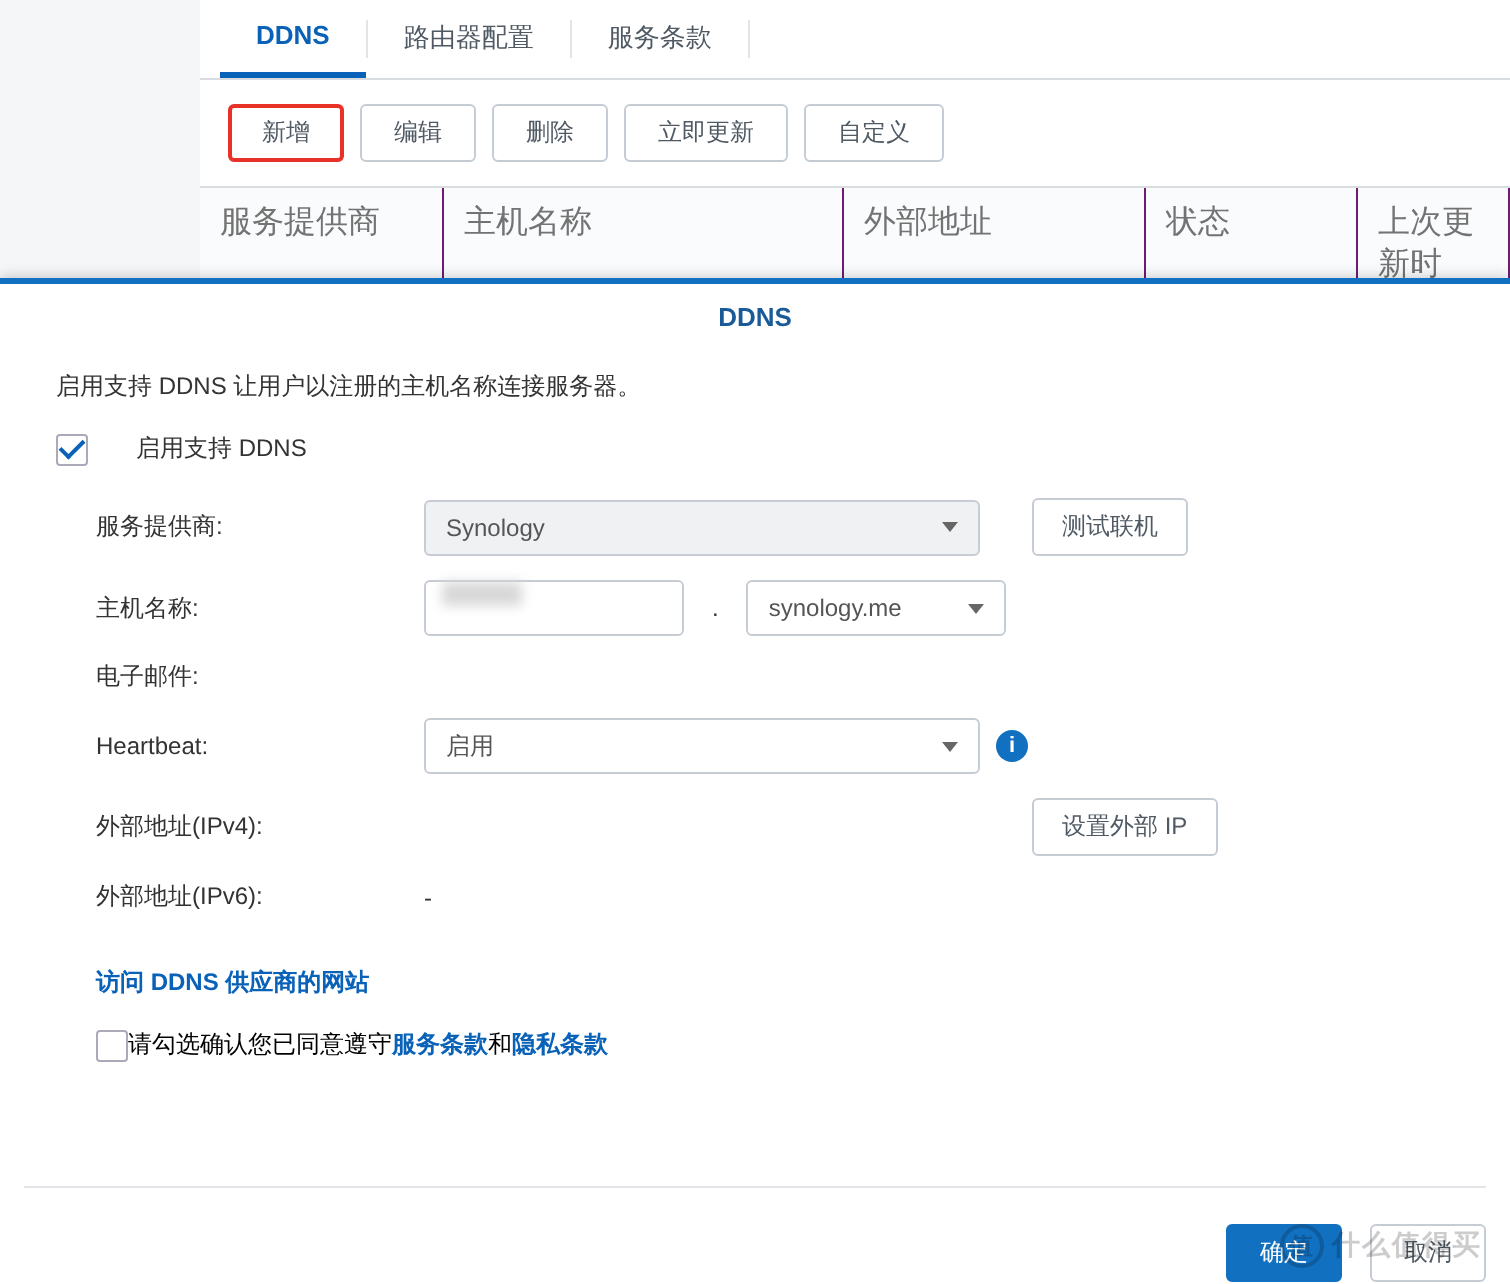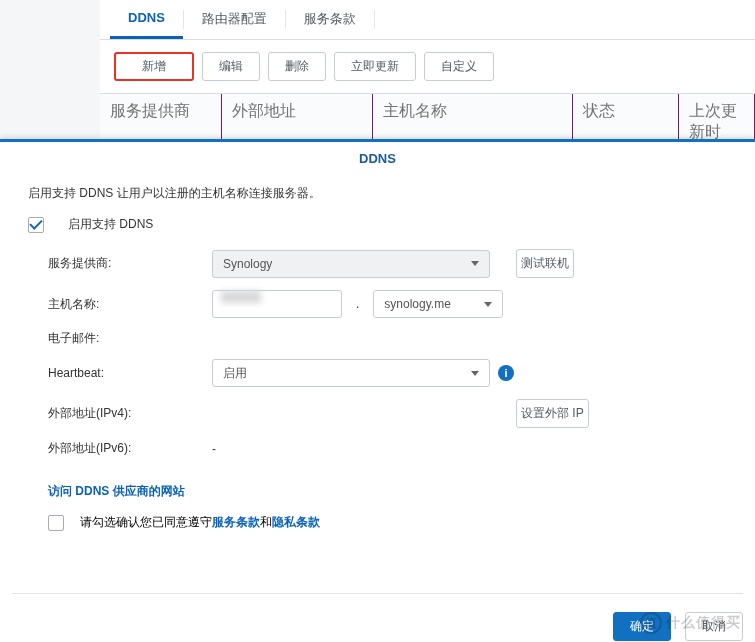--- a/index.html
+++ b/index.html
@@ -6,21 +6,21 @@
 body { background: #f5f6f8; width: 755px; height: 642px; overflow: hidden; position: relative; }
 
 .bg-panel { position: absolute; top: 0; left: 100px; right: 0; bottom: 0; background: #fff; }
 .tabs { display: flex; border-bottom: 1px solid #d9dde2; padding-left: 10px; }
 .tab { padding: 10px 18px 8px; font-size: 13px; color: #505a64; cursor: pointer; border-bottom: 3px solid transparent; }
 .tab.active { color: #0a62b8; font-weight: bold; border-bottom-color: #0a62b8; }
 .tab-sep { width: 1px; background: #e2e4e8; margin: 10px 0; }
 
 .toolbar { display: flex; gap: 8px; padding: 12px 14px; }
 .btn { padding: 5px 16px; font-size: 12px; background: #fff; border: 1px solid #c6ccd4; border-radius: 3px; color: #505a64; cursor: pointer; }
-.btn.highlighted { border: 2px solid #e83228; padding: 4px 26px; }
+.btn.highlighted { border: 2px solid #e83228; padding: 4px 15px; }
 
 .table-header { display: flex; border-top: 1px solid #d9dde2; border-bottom: 1px solid #d9dde2; background: #fafbfc; }
 .th { font-size: 16px; color: #737373; padding: 7px 10px; border-right: 1px solid #701a75; }
 .th1 { width: 122px; } .th2 { width: 200px; } .th3 { width: 151px; } .th4 { width: 106px; } .th5 { flex: 1; }
 
 .table-row { display: flex; background: #eef4fb; border-bottom: 1px solid #e5e8ec; }
 .td { font-size: 12px; color: #333; padding: 7px 10px; }
 .td.green { color: #16a016; }
 .blur { filter: blur(3px); background: #d8d8d8; width: 50px; height: 12px; display: inline-block; }
 
@@ -35,27 +35,27 @@
 .chk.checked::after { content: ""; width: 10px; height: 5px; border-left: 2px solid #0a62b8; border-bottom: 2px solid #0a62b8; transform: rotate(-45deg) translate(1px,-1px); }
 
 .form-row { display: flex; align-items: center; margin-bottom: 12px; font-size: 12px; color: #333; padding-left: 20px; }
 .form-label { width: 164px; }
 .form-control-area { display: flex; align-items: center; gap: 8px; flex: 1; }
 .select { width: 278px; height: 28px; border: 1px solid #c6ccd4; border-radius: 3px; background: #f0f1f3; display: flex; align-items: center; justify-content: space-between; padding: 0 10px; color: #555; cursor: pointer; }
 .select.white { background: #fff; width: 130px; }
 .chev { width: 0; height: 0; border-left: 4px solid transparent; border-right: 4px solid transparent; border-top: 5px solid #666; }
 .txt-input { width: 130px; height: 28px; border: 1px solid #c6ccd4; border-radius: 3px; padding: 0 8px; background: #fff; }
 .dot { padding: 0 6px; }
-.btn-side { padding: 5px 4px; margin-left: 18px; }
+.btn-side { padding: 5px 14px; margin-left: 18px; }
 .info-icon { width: 16px; height: 16px; border-radius: 50%; background: #1270c0; color: #fff; font-size: 11px; font-weight: bold; display: flex; align-items: center; justify-content: center; cursor: pointer; }
 .static-val { color: #333; }
 .static-val.green { color: #16a016; }
 
 .link-row { font-size: 12px; color: #0a62b8; font-weight: bold; margin: 26px 0 14px 20px; cursor: pointer; }
-.terms-row { display: flex; align-items: center; gap: 16px; font-size: 12px; padding-left: 20px; margin-bottom: 40px; }
+.terms-row { display: flex; align-items: center; gap: 0; font-size: 12px; padding-left: 20px; margin-bottom: 40px; }
 .terms-row a { color: #0a62b8; font-weight: bold; cursor: pointer; }
 
 .modal-footer { position: absolute; bottom: 0; right: 12px; display: flex; gap: 14px; padding-bottom: 1px; }
 .btn-primary { background: #1270c0; color: #fff; border-color: #1270c0; }
 .footer-sep { position: absolute; bottom: 48px; left: 12px; right: 12px; border-top: 1px solid #e2e4e8; }
 
 .watermark { position: absolute; right: 14px; bottom: 8px; font-size: 14px; color: rgba(0,0,0,.20); font-weight: bold; letter-spacing: 1px; pointer-events: none; display: flex; align-items: center; gap: 4px; }
 .watermark .circ { width: 22px; height: 22px; border: 2px solid rgba(0,0,0,.18); border-radius: 50%; display: flex; align-items: center; justify-content: center; font-size: 12px; }
 </style>
 </head>
@@ -74,22 +74,22 @@
   <div class="toolbar">
     <button class="btn highlighted">新增</button>
     <button class="btn">编辑</button>
     <button class="btn">删除</button>
     <button class="btn">立即更新</button>
     <button class="btn">自定义</button>
   </div>
 
   <div class="table-header">
     <div class="th th1">服务提供商</div>
+    <div class="th th2">主机名称</div>
     <div class="th th3">外部地址</div>
-    <div class="th th2">主机名称</div>
     <div class="th th4">状态</div>
     <div class="th th5">上次更新时</div>
   </div>
 
   <div class="table-row">
     <div class="td th1">Synology</div>
     <div class="td th2"><span class="blur"></span>&nbsp;&nbsp;<span>ynology....</span></div>
     <div class="td th3"><span class="blur"></span></div>
     <div class="td th4 green">正常</div>
     <div class="td th5">2020-02</div>

